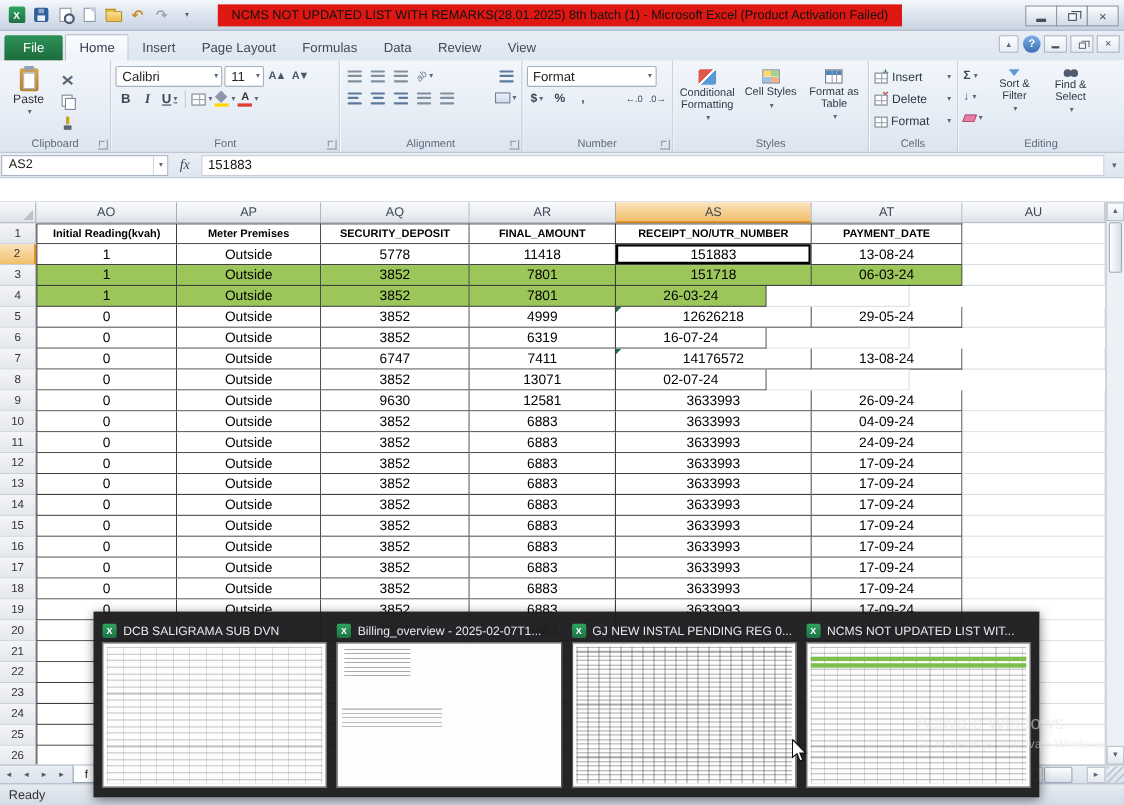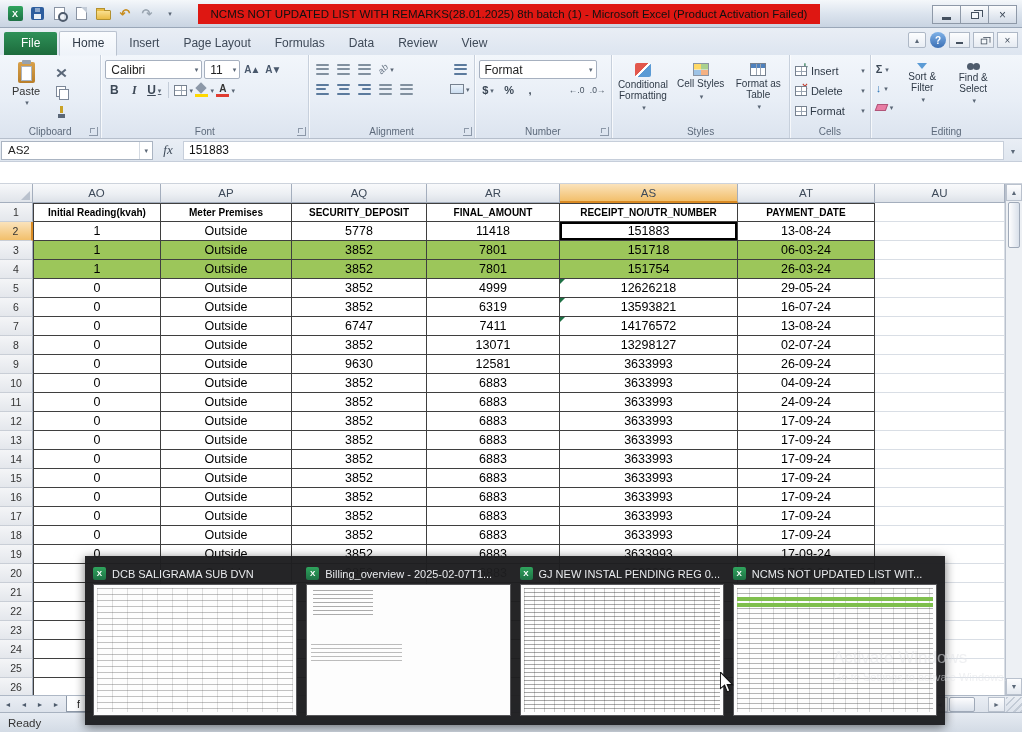--- a/index.html
+++ b/index.html
@@ -585,61 +585,58 @@
           <div class="cell b" style="width: 178px;">151718</div>
           <div class="cell b" style="width: 137px;">06-03-24</div>
           <div class="cell" style="width: 130px;"></div>
         </div>
         <div class="grid-row green">
           <div class="rh">4</div>
           <div class="cell b first" style="width: 128px;">1</div>
           <div class="cell b" style="width: 131px;">Outside</div>
           <div class="cell b" style="width: 135px;">3852</div>
           <div class="cell b" style="width: 133px;">7801</div>
-          <div class="cell b" style="width: 178px;">151754</div>
           <div class="cell b" style="width: 137px;">26-03-24</div>
           <div class="cell" style="width: 130px;"></div>
         </div>
         <div class="grid-row">
           <div class="rh">5</div>
           <div class="cell b first" style="width: 128px;">0</div>
           <div class="cell b" style="width: 131px;">Outside</div>
           <div class="cell b" style="width: 135px;">3852</div>
           <div class="cell b" style="width: 133px;">4999</div>
           <div class="cell b flag" style="width: 178px;">12626218</div>
           <div class="cell b" style="width: 137px;">29-05-24</div>
           <div class="cell" style="width: 130px;"></div>
         </div>
         <div class="grid-row">
           <div class="rh">6</div>
           <div class="cell b first" style="width: 128px;">0</div>
           <div class="cell b" style="width: 131px;">Outside</div>
           <div class="cell b" style="width: 135px;">3852</div>
           <div class="cell b" style="width: 133px;">6319</div>
-          <div class="cell b flag" style="width: 178px;">13593821</div>
           <div class="cell b" style="width: 137px;">16-07-24</div>
           <div class="cell" style="width: 130px;"></div>
         </div>
         <div class="grid-row">
           <div class="rh">7</div>
           <div class="cell b first" style="width: 128px;">0</div>
           <div class="cell b" style="width: 131px;">Outside</div>
           <div class="cell b" style="width: 135px;">6747</div>
           <div class="cell b" style="width: 133px;">7411</div>
           <div class="cell b flag" style="width: 178px;">14176572</div>
           <div class="cell b" style="width: 137px;">13-08-24</div>
           <div class="cell" style="width: 130px;"></div>
         </div>
         <div class="grid-row">
           <div class="rh">8</div>
           <div class="cell b first" style="width: 128px;">0</div>
           <div class="cell b" style="width: 131px;">Outside</div>
           <div class="cell b" style="width: 135px;">3852</div>
           <div class="cell b" style="width: 133px;">13071</div>
-          <div class="cell b" style="width: 178px;">13298127</div>
           <div class="cell b" style="width: 137px;">02-07-24</div>
           <div class="cell" style="width: 130px;"></div>
         </div>
         <div class="grid-row">
           <div class="rh">9</div>
           <div class="cell b first" style="width: 128px;">0</div>
           <div class="cell b" style="width: 131px;">Outside</div>
           <div class="cell b" style="width: 135px;">9630</div>
           <div class="cell b" style="width: 133px;">12581</div>
           <div class="cell b" style="width: 178px;">3633993</div>

